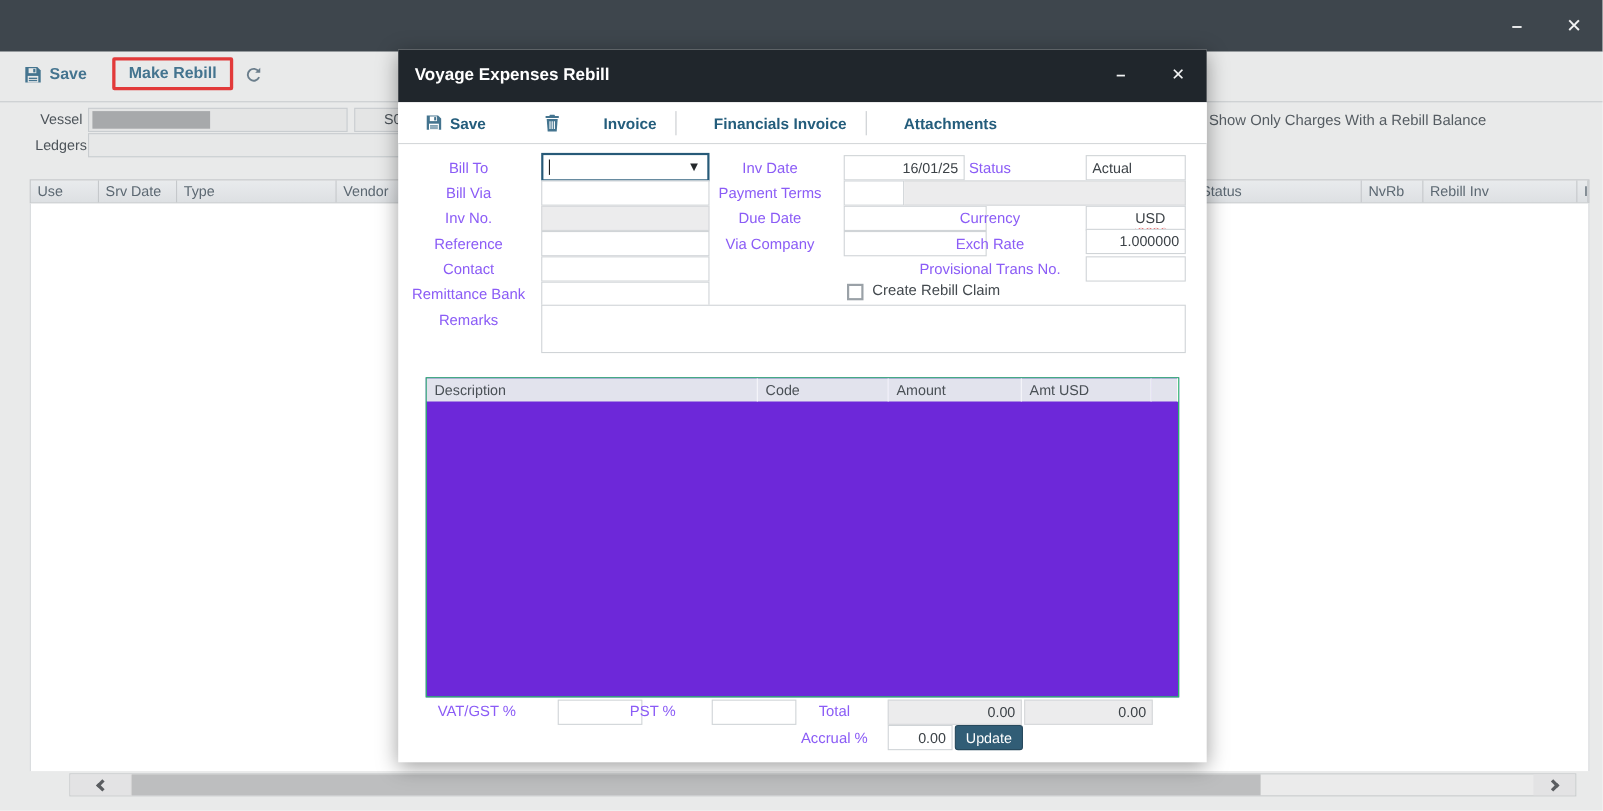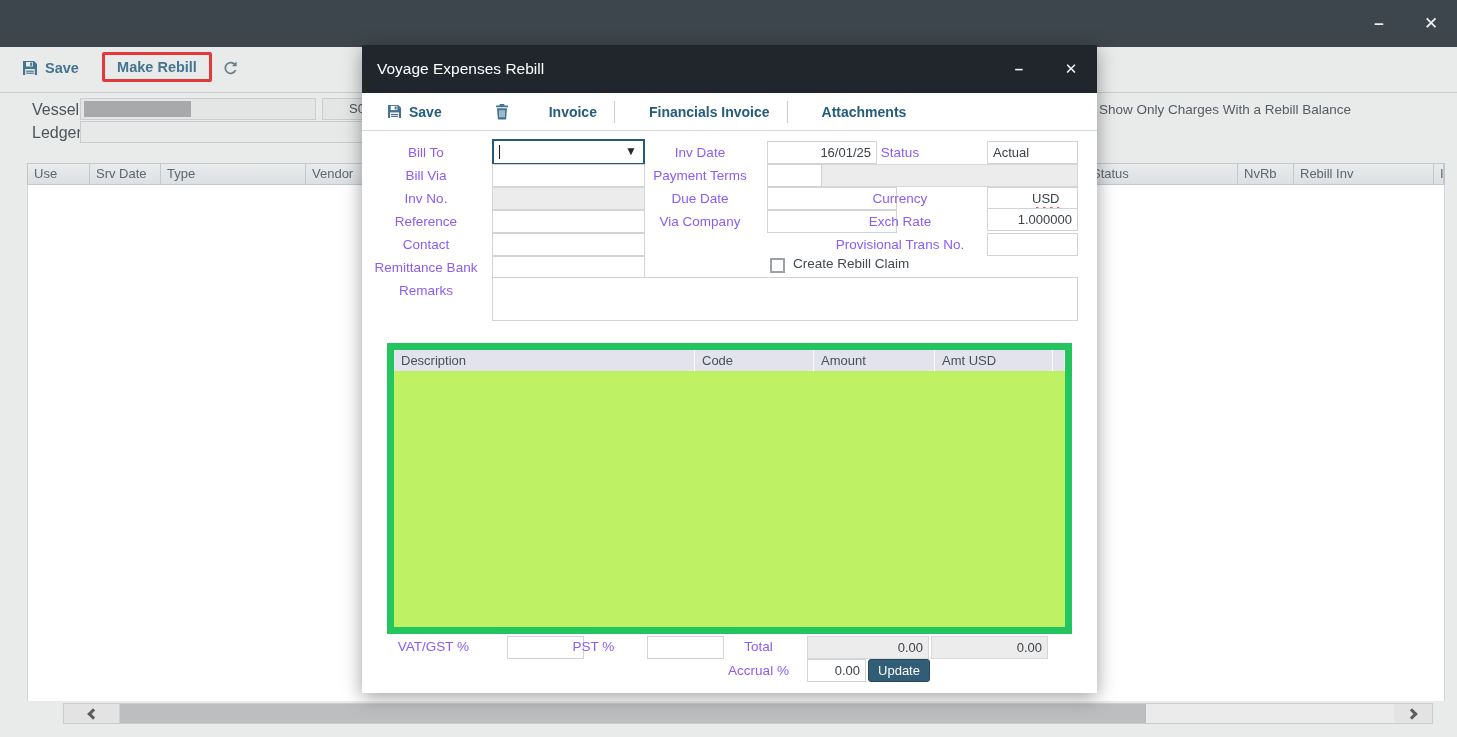--- a/index.html
+++ b/index.html
@@ -15,21 +15,21 @@
   .titlebar .cls { left:1414px; }
 
   .main-toolbar { position:absolute; left:0; top:47px; width:1457px; height:46px; background:#e9eaea; border-bottom:1px solid #c9cccf; }
   .tool-btn { color:#44748f; font-weight:bold; font-size:14.5px; display:flex; align-items:center; gap:7px; cursor:pointer; }
   .main-toolbar .save { position:absolute; left:22px; top:13px; }
   .redbox { position:absolute; left:102px; top:5px; width:110px; height:30px; border:3px solid #e23a3a; border-radius:2px; display:flex; align-items:center; justify-content:center; }
   .redbox .tool-btn { font-size:14.5px; }
   .main-toolbar .refresh { position:absolute; left:222px; top:13px; }
 
   .filter-area { position:absolute; left:0; top:93px; width:1457px; height:70px; }
-  .flabel { position:absolute; color:#4d545a; font-size:16px; text-align:right;padding-left:32px; }
+  .flabel { position:absolute; color:#4d545a; font-size:13px; text-align:right;padding-left:32px; }
   .field { background:#fff; border:1px solid #c9cdd0; font-size:13px; color:#3c4247; padding:0 4px; }
   .field.disabled { background:#e4e5e5; }
   .vessel-label { left:0; top:8px; width:75px; }
   .vessel-field { position:absolute; left:80px; top:5px; width:236px; height:22px; }
   .redact { position:absolute; left:3px; top:2px; width:107px; height:16px; background:#a7a9ab; }
   .s0-field { position:absolute; left:322px; top:5px; width:48px; height:22px; text-align:right; line-height:20px; color:#4d545a; }
   .ledgers-label { left:0; top:31px; width:78px; }
   .ledgers-field { position:absolute; left:80px; top:28px; width:300px; height:22px; background:#e7e8e8; }
   .show-only { position:absolute; left:1099px; top:9px; color:#555c62; font-size:13.5px; }
 
@@ -43,21 +43,21 @@
   .hs-left { left:0; width:56px; border-right:1px solid #d2d2d2; }
   .hs-right { right:0; width:38px; }
   .chev { width:8px; height:8px; border:solid #5a5d60; border-width:0 3px 3px 0; }
   .chev.l { transform:rotate(135deg); margin-left:3px; }
   .chev.r { transform:rotate(-45deg); margin-right:3px; }
   .hs-thumb { position:absolute; left:56px; top:0; width:1026px; height:19px; background:#bdbebf; cursor:grab; }
 
   
   .modal { position:absolute; left:362px; top:45px; width:735px; height:648px; background:#fff; box-shadow:0 4px 18px rgba(0,0,0,.38); }
   .modal-titlebar { position:absolute; left:0; top:0; width:735px; height:48px; background:#20262c; }
-  .modal-titlebar .title { position:absolute; left:15px; top:0; line-height:48px; color:#fff; font-size:15.5px; font-weight:normal; }
+  .modal-titlebar .title { position:absolute; left:15px; top:0; line-height:48px; color:#fff; font-size:15.5px; font-weight:bold; }
   .modal-titlebar .min { left:640px; font-size:15px; }
   .modal-titlebar .cls { left:692px; font-size:15px; }
 
   .modal-toolbar { position:absolute; left:0; top:48px; width:735px; height:38px; background:#fff; border-bottom:1px solid #d5d8da; display:flex; align-items:center; }
   .modal-toolbar .tool-btn { color:#245d7c; font-size:14px; }
   .mt-save { margin-left:25px; }
   .mt-trash { margin-left:53px; cursor:pointer; display:flex; align-items:center; }
   .mt-link { margin-left:40px; color:#245d7c; font-weight:bold; font-size:14px; cursor:pointer; }
   .mt-sep { width:1px; height:22px; background:#c9ccd0; margin-left:17px; }
   .mt-link + .mt-sep + .mt-link { margin-left:34px; }
@@ -69,21 +69,21 @@
   .combo { position:absolute; left:130px; top:94px; width:153px; height:26px; border:2px solid #275a78; background:#fff; }
   .combo .caret { position:absolute; left:5px; top:4px; width:1px; height:14px; background:#222; }
   .combo .arrow { position:absolute; right:6px; top:3px; color:#25292c; font-size:12px; }
   .remarks { position:absolute; left:130px; top:232px; width:586px; height:44px; border:1px solid #d0d4d7; background:#fff; resize:none; font-family:inherit; font-size:13px; }
   .gray-strip { position:absolute; left:460px; top:119px; width:256px; height:23px; background:#ececed; border:1px solid #d5d8da; border-left:none; }
   .usd-field { line-height:21px;padding-left:44px; }
   .usd-field span { text-decoration:underline; text-decoration-style:wavy; text-decoration-color:#e03030; text-decoration-thickness:1px; text-underline-offset:3px; }
   .cbx { position:absolute; left:408px; top:213px; width:15px; height:15px; border:2px solid #9aa1a7; background:#fff; cursor:pointer; }
   .cbx-label { position:absolute; left:431px; top:211px; color:#43494e; font-size:13.5px; }
 
-  .items-table { position:absolute; left:25px; top:298px; width:685px; height:291px; border:7px solid #22c55e; background:#bef264; }
+  .items-table { position:absolute; left:25px; top:298px; width:685px; height:291px; border:1px solid #22c55e; background:#6d28d9; }
   .items-thead { display:flex; height:21px; }
   .items-thead .hcell { background:#e2e3ed; border-right:1px solid #fbfbfd; color:#4a5056; font-size:13px; line-height:21px; padding-left:7px; overflow:hidden; white-space:nowrap; }
   .ic0{width:301px}.ic1{width:119px}.ic2{width:121px}.ic3{width:118px}.ic4{flex:1;background:#fff;border-right:none}
 
   .totals .mlabel { line-height:22px; }
   .update-btn { position:absolute; left:506px; top:614px; width:62px; height:23px; background:#315d76; color:#fff; font-size:13px; font-family:inherit; border:1px solid #27495d; border-radius:3px; cursor:pointer; }
 
   svg { display:block; }
 </style>
 </head>

